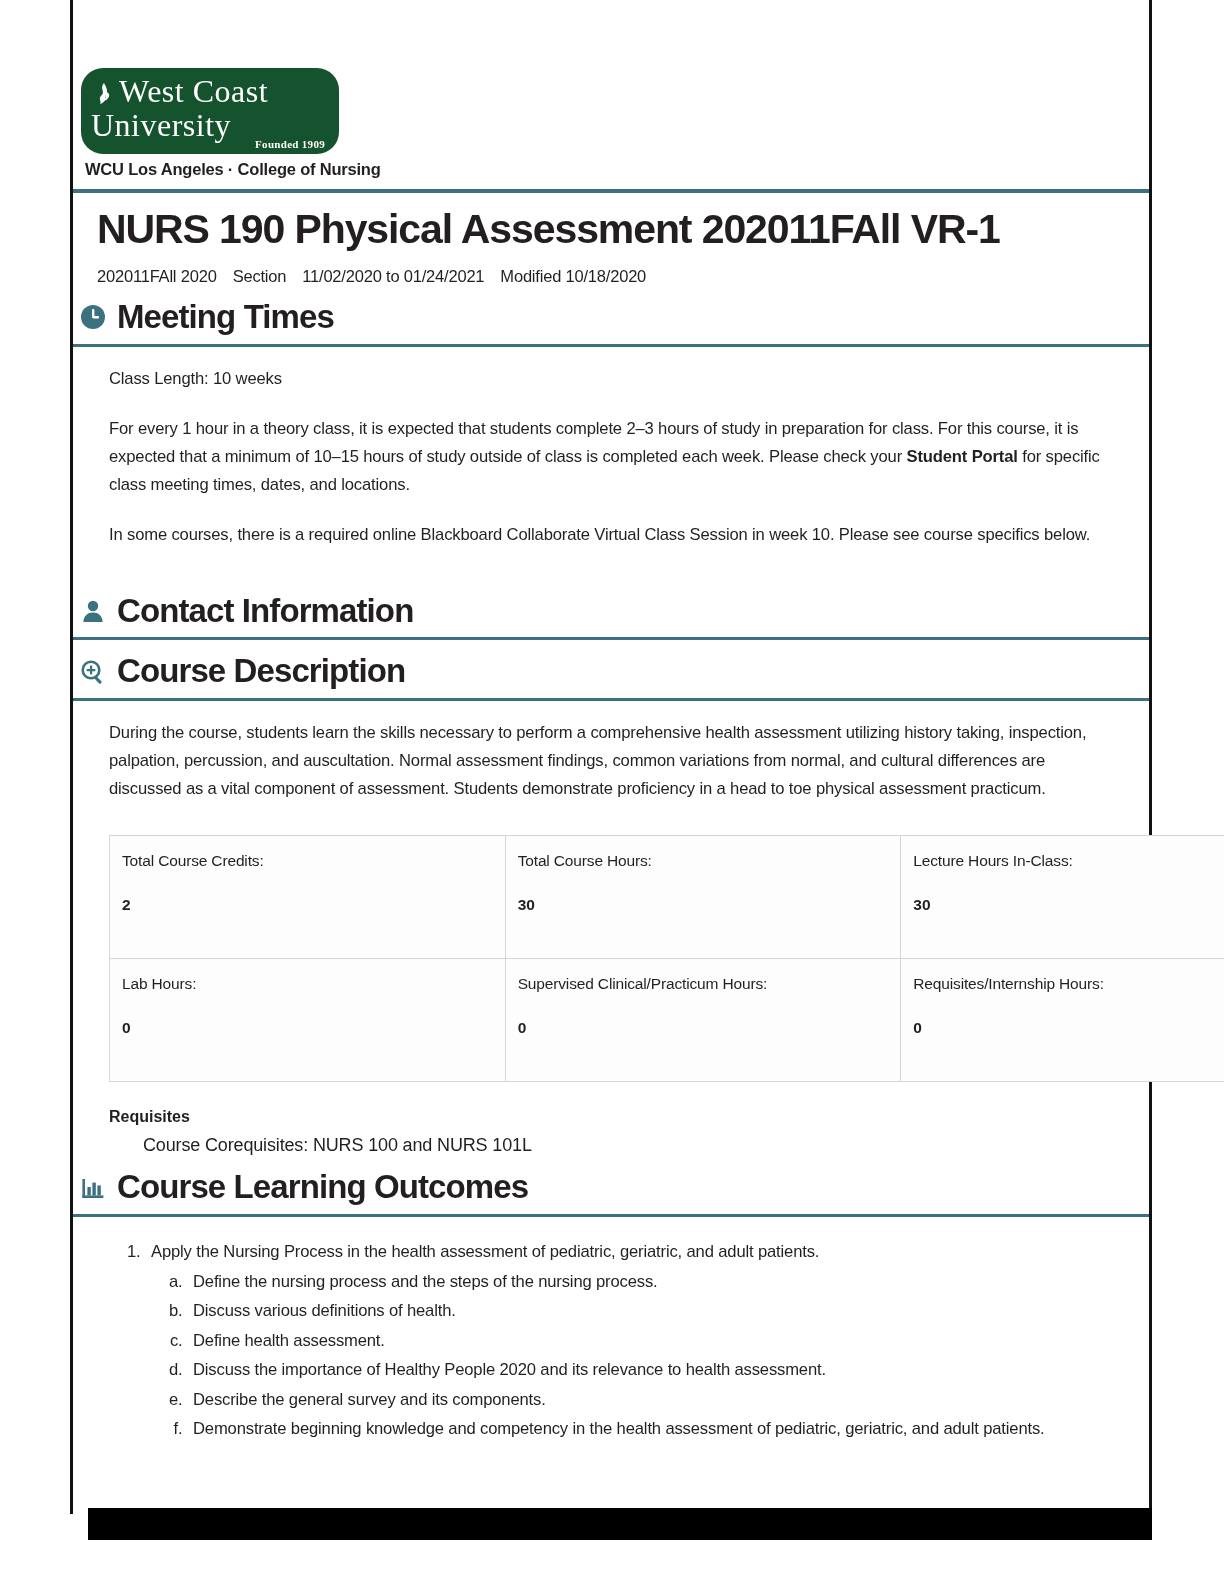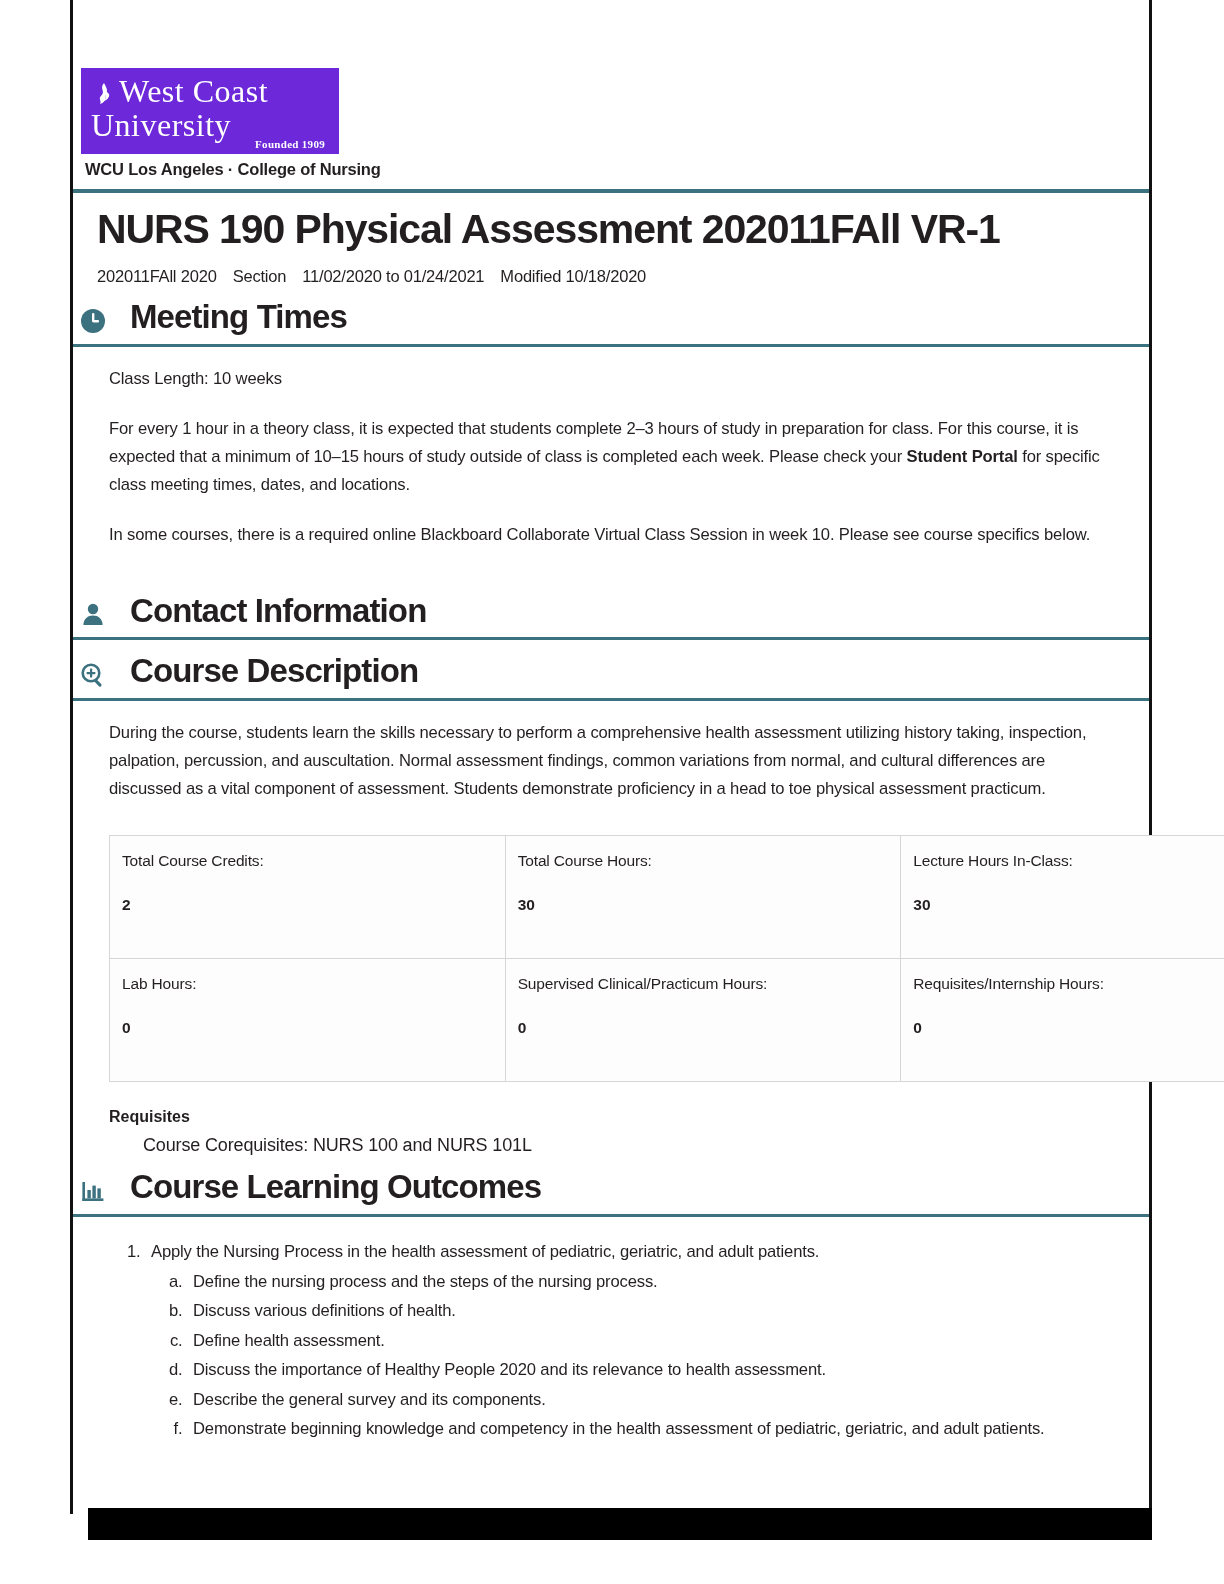--- a/index.html
+++ b/index.html
@@ -40,23 +40,24 @@
     padding: 0 0 0 0;
   }
 
   
   .logo-wrap {
     padding: 68px 0 0 8px;
   }
   .logo-banner {
     width: 258px;
     height: 86px;
-    background: #6d28d9;
+    background: #14532d;
     position: relative;
     box-sizing: border-box;
+    border-radius: 22px;
   }
   .logo-flame {
     position: absolute;
     left: 12px;
     top: 14px;
     width: 22px;
     height: 34px;
   }
   .logo-text {
     position: absolute;
@@ -121,22 +122,22 @@
     font-size: 16.5px;
     color: #231f20;
     letter-spacing: -0.2px;
   }
   .course-meta span { margin-right: 16px; }
   .course-meta span:last-child { margin-right: 0; }
 
   
   .section-head {
     display: flex;
-    align-items: flex-end;
-    gap: 23px;
+    align-items: center;
+    gap: 10px;
     padding: 14px 0 9px 6px;
   }
   .section-head .sec-title {
     font-size: 33px;
     font-weight: bold;
     letter-spacing: -0.9px;
     color: #231f20;
     line-height: 1.05;
   }
   .sec-icon {

